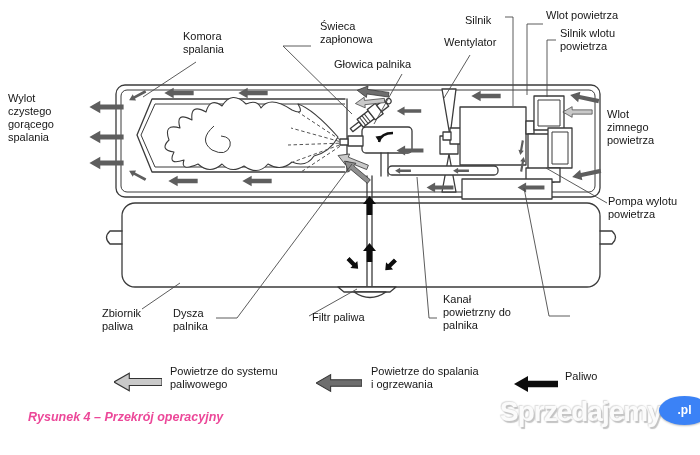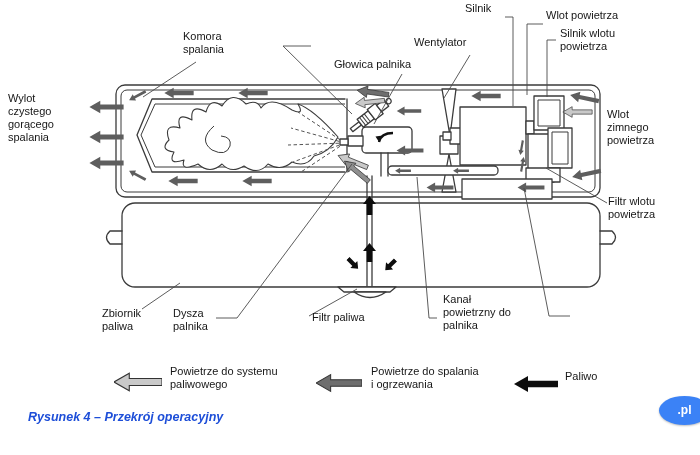--- a/index.html
+++ b/index.html
@@ -2,21 +2,21 @@
 <html><head>
 <meta charset="utf-8">
 <style>
   html,body{margin:0;padding:0;background:#fff;}
   #stage{position:relative;width:700px;height:455px;background:#fff;overflow:hidden;
          font-family:"Liberation Sans",sans-serif;}
   #stage svg{position:absolute;left:0;top:0;}
   .lbl{position:absolute;font:11px/13px "Liberation Sans",sans-serif;color:#161616;
        white-space:pre-line;letter-spacing:0px;}
   .cap{position:absolute;left:28px;top:410px;font:italic bold 12.5px "Liberation Sans",sans-serif;
-       color:#1d4ed8;}
+       color:#ec4899;}
   .wm{position:absolute;left:500px;top:397px;font:bold 28px/30px "Liberation Sans",sans-serif;
       color:#fbfbfb;letter-spacing:-1px;
       text-shadow:1.5px 1.5px 1px #c3c3c3,-1px -1px 1px #dedede,0 0 2px #cccccc;}
   .wm-badge{position:absolute;left:659px;top:396px;width:51px;height:29px;border-radius:50%;
       background:#3b82f6;color:#ffffff;font:bold 12px/29px "Liberation Sans",sans-serif;
       text-align:center;letter-spacing:0;box-shadow:0 1px 2px rgba(0,0,0,.25);}
   
   .ln{fill:none;stroke:#3b3b3b;stroke-width:1.3;stroke-linejoin:round;stroke-linecap:round;}
   .lnT{fill:none;stroke:#3b3b3b;stroke-width:1;stroke-linejoin:round;}
   .wh{fill:#ffffff;stroke:#3b3b3b;stroke-width:1.3;stroke-linejoin:round;}
@@ -189,47 +189,50 @@
 
     <g>
       <use href="#arrL" class="oarr" fill="#c9c9c9" x="114" y="368" width="48" height="28"></use>
       <use href="#arrL" class="oarr" fill="#6e6e6e" x="316" y="370" width="46" height="26"></use>
       <use href="#arrL" fill="#0d0d0d" x="514" y="373" width="44" height="22"></use>
     </g>
   </svg>
 
   <div class="lbl" style="left:183px;top:30px">Komora
 spalania</div>
+  <div class="lbl" style="left:320px;top:20px">Świeca
+zapłonowa</div>
   <div class="lbl" style="left:334px;top:58px">Głowica palnika</div>
-  <div class="lbl" style="left:414px;top:36px">Wentylator</div>
-  <div class="lbl" style="left:465px;top:2px">Silnik</div>
+  <div class="lbl" style="left:444px;top:36px">Wentylator</div>
+  <div class="lbl" style="left:465px;top:14px">Silnik</div>
   <div class="lbl" style="left:546px;top:9px">Wlot powietrza</div>
   <div class="lbl" style="left:560px;top:27px">Silnik wlotu
 powietrza</div>
   <div class="lbl" style="left:8px;top:92px">Wylot
 czystego
 gorącego
 spalania</div>
   <div class="lbl" style="left:607px;top:108px">Wlot
 zimnego
 powietrza</div>
-  <div class="lbl" style="left:608px;top:195px">Filtr wlotu
+  <div class="lbl" style="left:608px;top:195px">Pompa wylotu
 powietrza</div>
   <div class="lbl" style="left:102px;top:307px">Zbiornik
 paliwa</div>
   <div class="lbl" style="left:173px;top:307px">Dysza
 palnika</div>
   <div class="lbl" style="left:312px;top:311px">Filtr paliwa</div>
   <div class="lbl" style="left:443px;top:293px">Kanał
 powietrzny do
 palnika</div>
 
   <div class="lbl" style="left:170px;top:365px">Powietrze do systemu
 paliwowego</div>
   <div class="lbl" style="left:371px;top:365px">Powietrze do spalania
 i ogrzewania</div>
   <div class="lbl" style="left:565px;top:370px">Paliwo</div>
 
   <div class="cap">Rysunek 4 – Przekrój operacyjny</div>
 
+  <div class="wm">Sprzedajemy</div>
   <div class="wm-badge">.pl</div>
 
 </div>
 
 </body></html>

